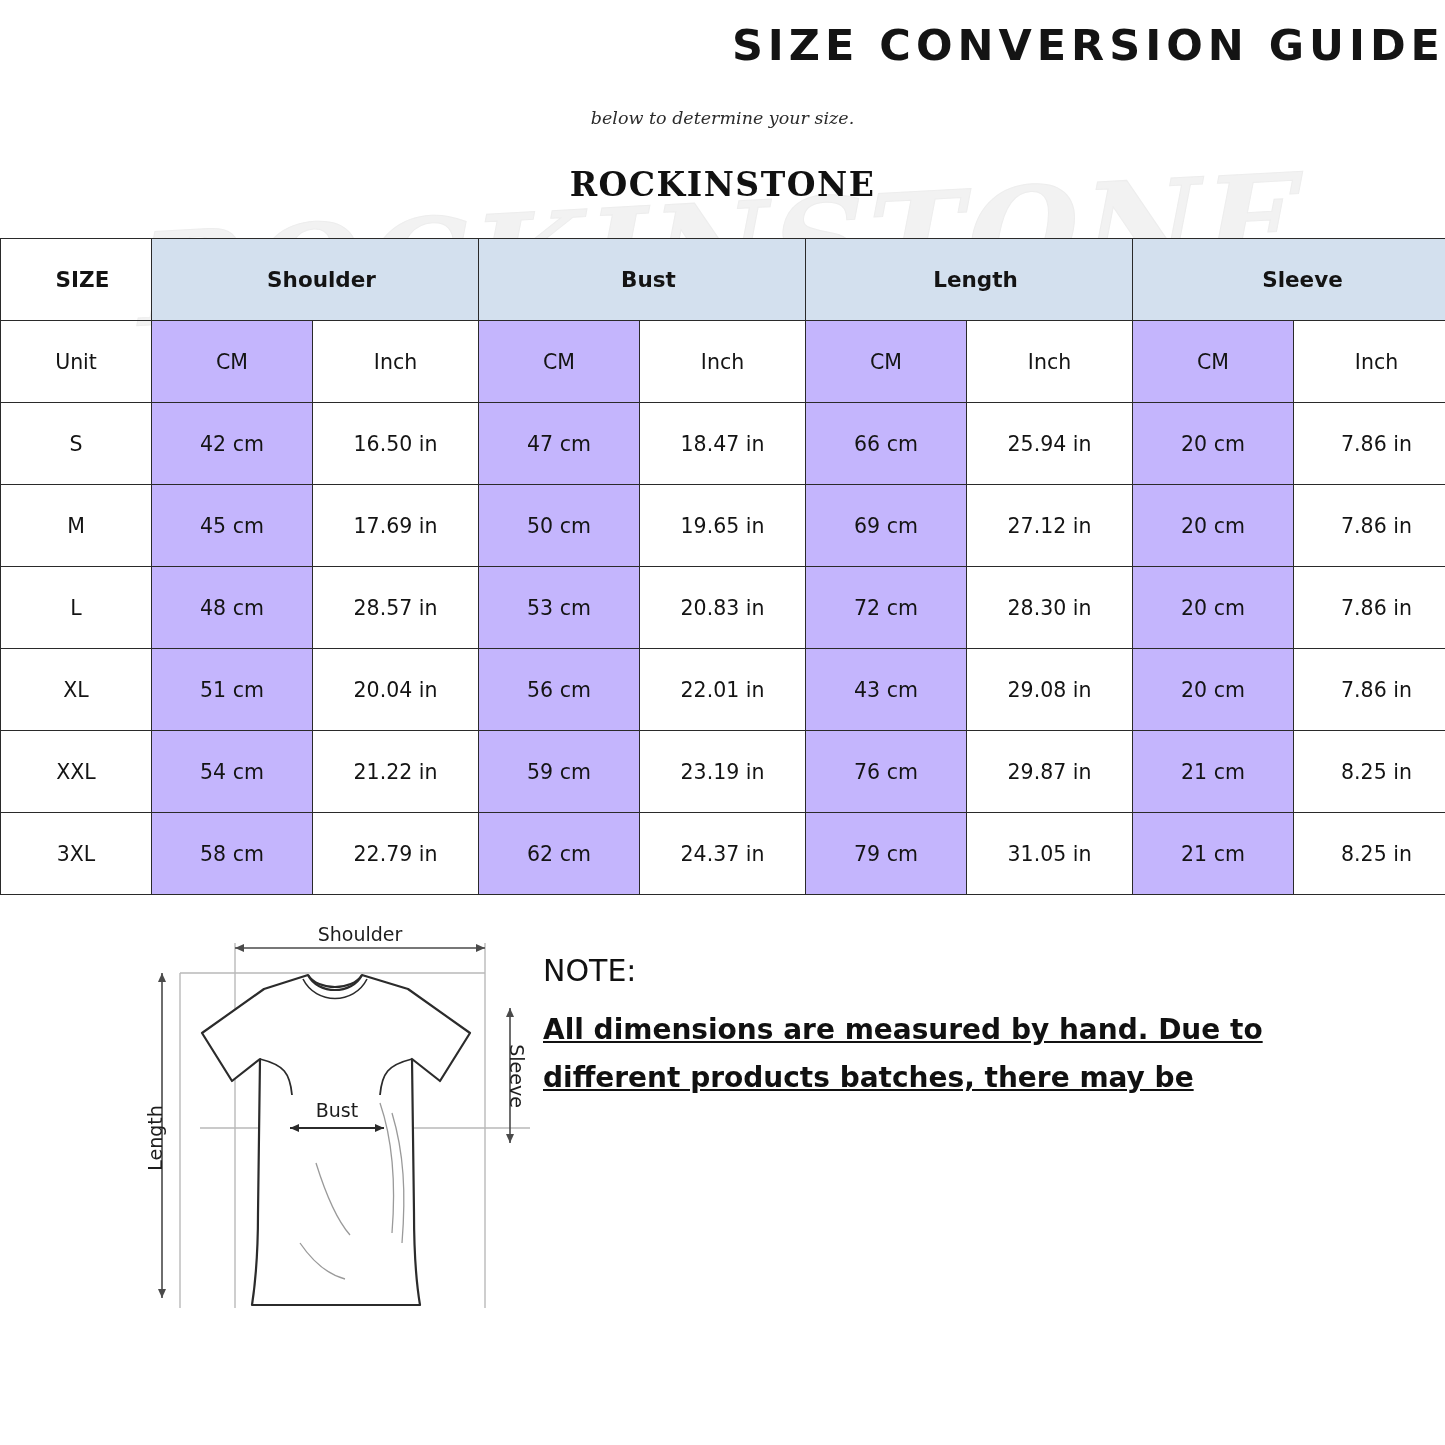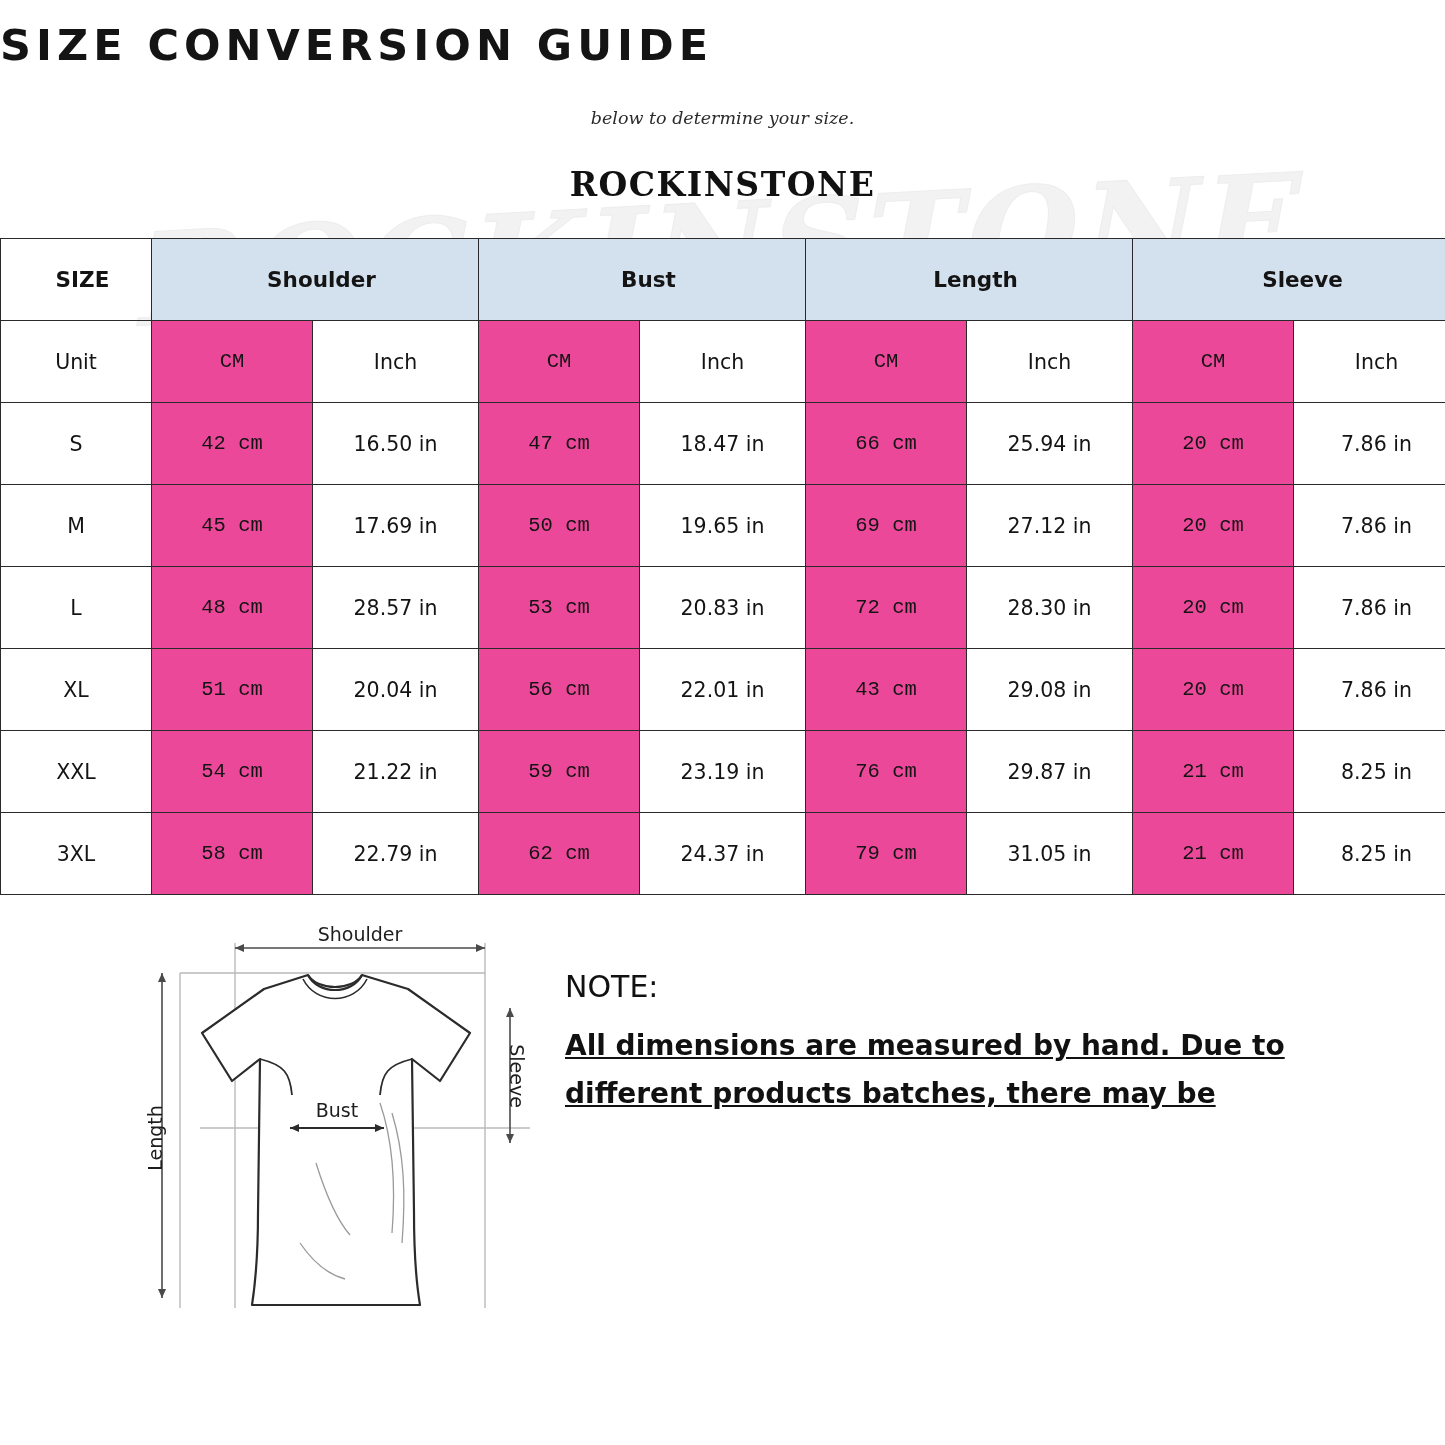--- a/index.html
+++ b/index.html
@@ -34,21 +34,21 @@
     z-index: 0;
     transform: skewY(-3deg);
   }
 
   .content {
     position: relative;
     z-index: 2;
   }
 
   .title {
-    text-align: left;
+    text-align: right;
     font-family: "DejaVu Sans", sans-serif;
     font-size: 43px;
     font-weight: bold;
     letter-spacing: 5px;
     margin-top: 20px;
     color: #141414;
   }
 
   .subtitle {
     text-align: center;
@@ -100,22 +100,21 @@
   }
   table.size-table th {
     font-weight: bold;
     font-size: 21.5px;
     padding-left: 13px;
   }
   .hdr-blue {
     background: #d3e0ee;
   }
   .cell-blue {
-    background: #ec4899;
-    font-family: Liberation Mono, monospace;
+    background: #c4b5fd;
   }
   .col-size { width: 151px; }
   .col-cm { width: 161px; }
   .col-in { width: 166px; }
 
   .bottom {
     position: relative;
     margin-top: 18px;
     height: 400px;
   }
@@ -123,24 +122,23 @@
   .sketch {
     position: absolute;
     left: 140px;
     top: 0;
     width: 390px;
     height: 395px;
   }
 
   .note {
     position: absolute;
-    left: 565px;
+    left: 543px;
     top: 40px;
     width: 830px;
-    margin-top: 16px;
   }
   .note-title {
     font-size: 30px;
     font-weight: normal;
     color: #111;
     margin-bottom: 18px;
   }
   .note-body {
     font-size: 28px;
     font-weight: bold;

